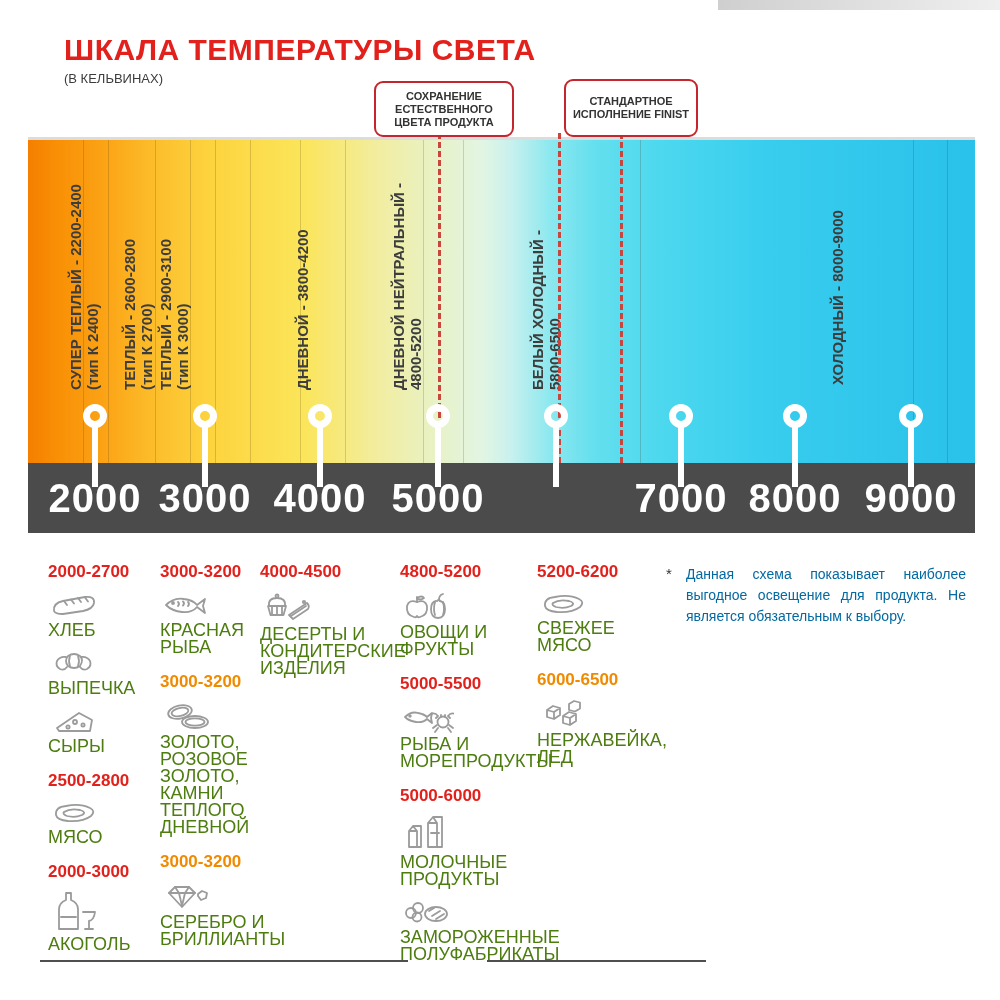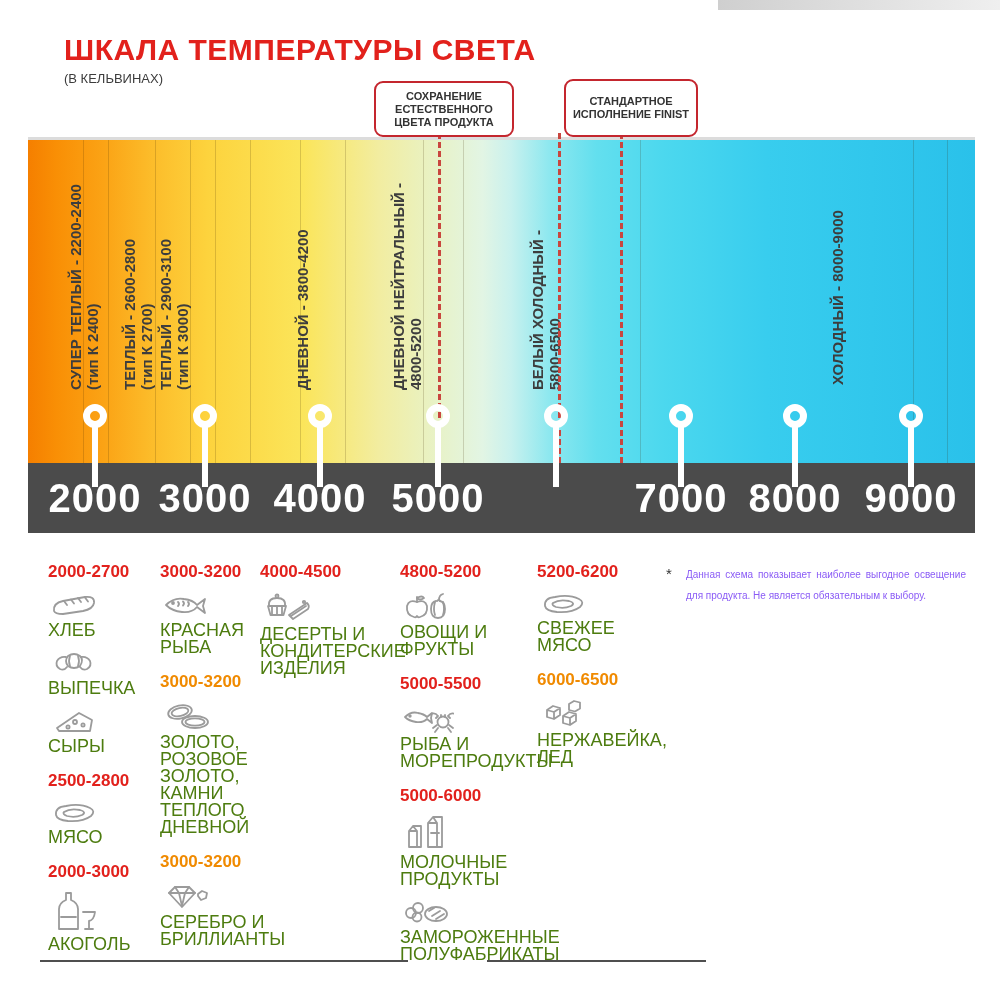--- a/index.html
+++ b/index.html
@@ -41,21 +41,21 @@
   .range{font-size:17px;font-weight:bold;margin:16px 0 8px 0;}
   .range:first-child{margin-top:0;}
   .range.red{color:#e2211c;}
   .range.orange{color:#f08a00;}
   .item{margin-bottom:9px;}
   .ficon{display:block;margin:2px 0 2px 2px;}
   .ilabel{font-size:18px;color:#4d7c0f;line-height:17px;}
 
   .note{position:absolute;left:664px;top:564px;width:302px;}
   .note .ast{position:absolute;left:2px;top:1px;font-size:15px;color:#333;}
-  .note .ntext{margin-left:22px;font-size:10px;line-height:21px;color:#8b5cf6;text-align:justify;}
+  .note .ntext{margin-left:22px;font-size:14px;line-height:21px;color:#0369a1;text-align:justify;}
 
   .footline{position:absolute;top:960px;height:2px;background:#4f4f4f;}
 
   svg.ficon{stroke:#9b9b9b;fill:none;stroke-width:1.8;stroke-linecap:round;stroke-linejoin:round;}
 </style>
 </head>
 <body>
 
 <div id="stage">
 

